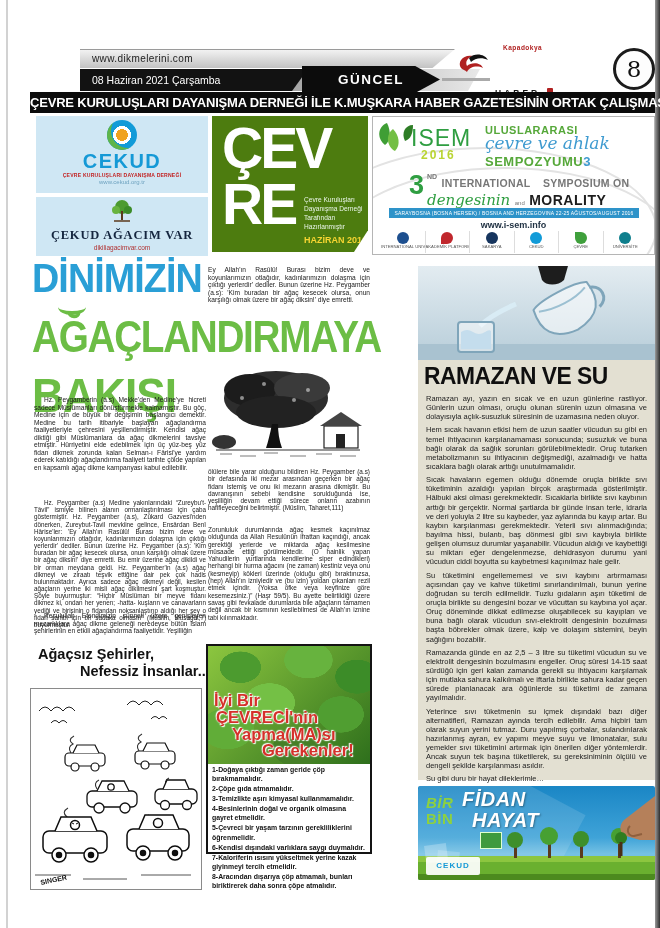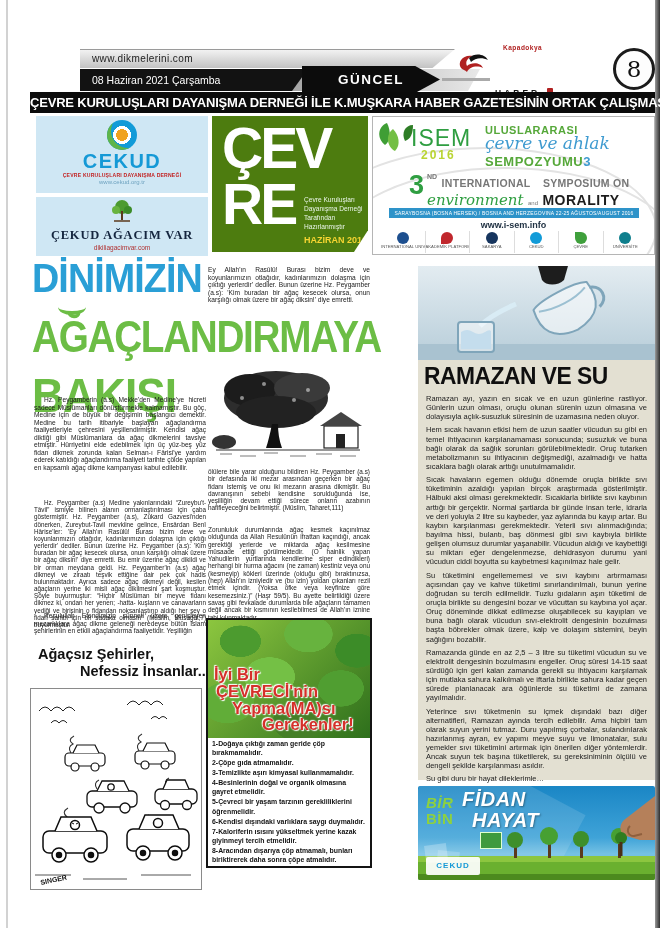--- a/index.html
+++ b/index.html
@@ -70,21 +70,21 @@
   .tree-ill{left:206px;top:360px;width:164px;height:102px;background:#fff;}
   .cap-b{left:208px;top:468px;width:162px;font-size:6.4px;}
   .p4-b{left:208px;top:526px;width:162px;font-size:6.4px;}
   .p1-a{left:34px;top:396px;width:172px;text-indent:10px;}
   .p2-a{left:34px;top:499px;width:172px;text-indent:10px;font-size:6.3px;}
   .p3-a{left:34px;top:612px;width:172px;text-indent:10px;}
   .sub-h1{left:38px;top:646px;font-size:14.5px;font-weight:800;color:#111;}
   .sub-h2{left:80px;top:663px;font-size:14.5px;font-weight:800;color:#111;}
   .cartoon{left:30px;top:688px;width:172px;height:202px;border:1px solid #8a8a8a;background:#fff;box-sizing:border-box;}
   
-  .cevreci{left:206px;top:618px;width:166px;height:250px;border:2px solid #141414;background:#fff;box-sizing:border-box;}
+  .cevreci{left:206px;top:644px;width:166px;height:210px;border:2px solid #141414;background:#fff;box-sizing:border-box;}
   .leaves{position:absolute;left:0;top:0;width:100%;height:118px;
     background:
       radial-gradient(ellipse 34px 26px at 20% 18%,#4c9b2f 60%,transparent 61%),
       radial-gradient(ellipse 40px 30px at 62% 12%,#67b33e 60%,transparent 61%),
       radial-gradient(ellipse 36px 28px at 92% 26%,#3c8c28 60%,transparent 61%),
       radial-gradient(ellipse 42px 32px at 38% 48%,#74c045 60%,transparent 61%),
       radial-gradient(ellipse 38px 30px at 82% 58%,#509e31 60%,transparent 61%),
       radial-gradient(ellipse 44px 34px at 12% 70%,#61ad38 60%,transparent 61%),
       radial-gradient(ellipse 40px 32px at 55% 86%,#457f27 60%,transparent 61%),
       linear-gradient(135deg,#8cc63f,#2e6f1c);}
@@ -185,21 +185,21 @@
     </svg>
     <div class="isem-word">ISEM</div>
     <div class="isem-year">2016</div>
     <div class="isem-l1">ULUSLARARASI</div>
     <div class="isem-l2">çevre ve ahlak</div>
     <div class="isem-l3"><span>SEMPOZYUMU</span><span class="num">3</span></div>
     <div class="intl">
       <span class="intl-3">3</span><span class="intl-sup">ND</span>
       <span class="intl-mid">INTERNATIONAL</span>
       <span class="intl-sym">SYMPOSIUM ON</span><br>
-      <span class="intl-env">environment</span>
+      <span class="intl-env">dengesinin</span>
       <span class="intl-and">and</span>
       <span class="intl-mor">MORALITY</span>
     </div>
     <div class="isem-bluebar">SARAYBOSNA (BOSNA HERSEK) / BOSNIA AND HERZEGOVINA  22-25 AĞUSTOS/AUGUST 2016</div>
     <div class="isem-url">www.i-sem.info</div>
     <div class="partners">
       <div class="partner">
           <div class="p-ico" style="background:#1d4f8f;"></div>
           <div class="p-lbl">INTERNATIONAL UNIVERSITY</div>
         </div>

